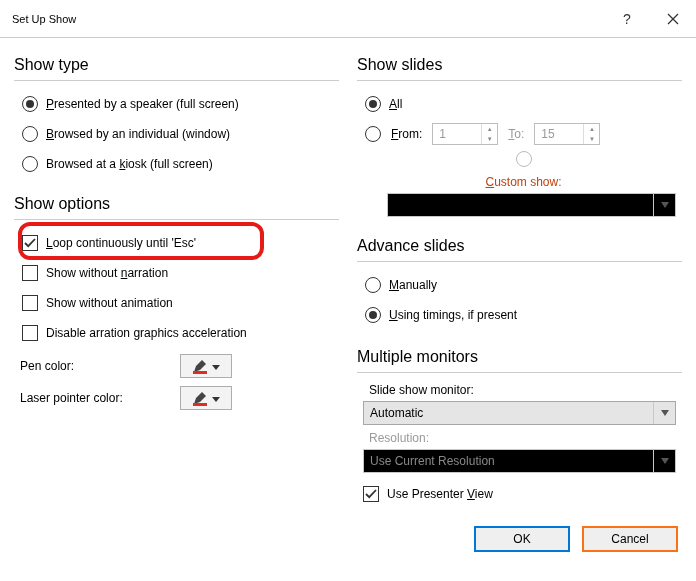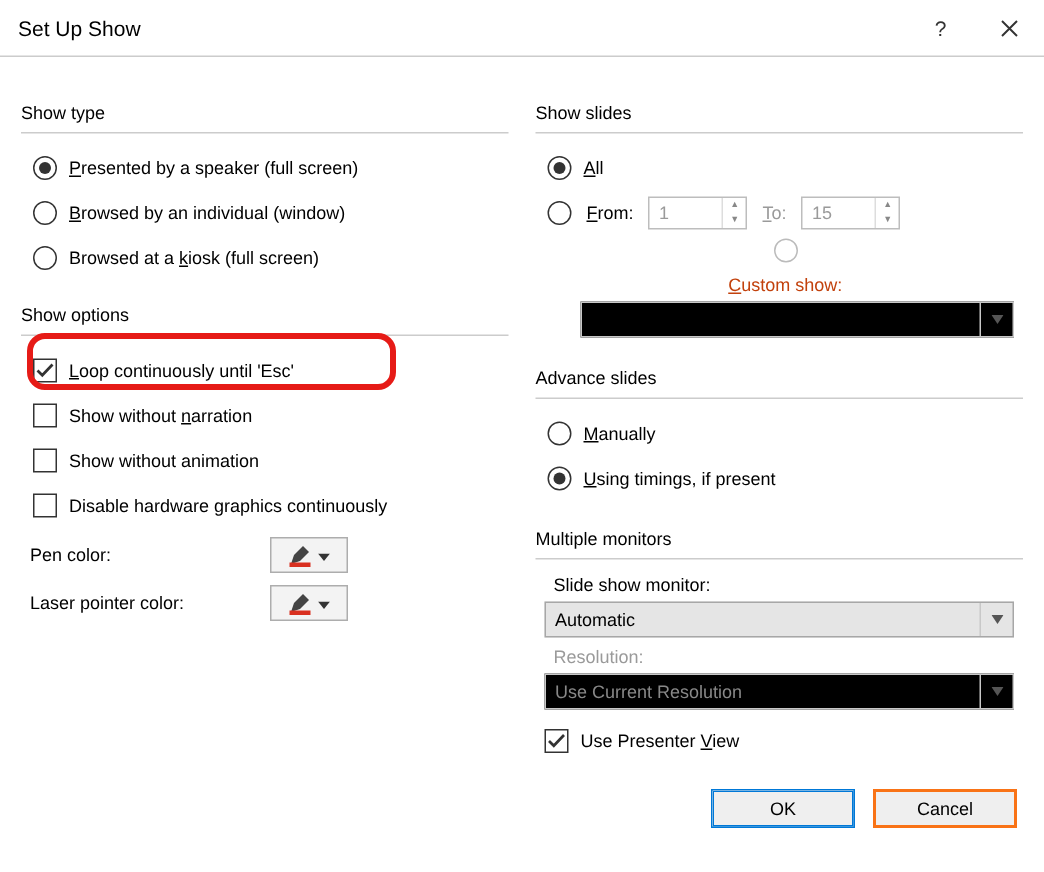--- a/index.html
+++ b/index.html
@@ -13,37 +13,37 @@
     height: 581px;
     overflow: hidden;
   }
   .titlebar {
     height: 38px;
     display: flex;
     align-items: center;
     padding-left: 12px;
     border-bottom: 1px solid #ccc;
   }
-  .titlebar .title { font-size: 14px; flex: 1; }
+  .titlebar .title { font-size: 11px; flex: 1; }
   .titlebar .tbtn {
     width: 46px; height: 38px;
     display: flex; align-items: center; justify-content: center;
     font-size: 14px; color: #333;
   }
   .body {
     display: flex;
     padding: 10px 14px 0 14px;
     gap: 18px;
     height: 488px;
   }
   .col { flex: 1; min-width: 0; }
   .group-title {
-    font-size: 12px;
+    font-size: 16px;
     color: #000;
-    margin: 20px 0 6px 0;
+    margin: 8px 0 6px 0;
   }
   .group-sep {
     border-top: 1px solid #ccc;
     margin-bottom: 10px;
   }
   .opt-row {
     display: flex;
     align-items: center;
     gap: 8px;
     margin: 4px 0 4px 8px;
@@ -173,21 +173,21 @@
     <div class="opt-row">
       <span class="check"></span>
       <span class="label">Show without <span class="u">n</span>arration</span>
     </div>
     <div class="opt-row">
       <span class="check"></span>
       <span class="label">Show without animation</span>
     </div>
     <div class="opt-row">
       <span class="check"></span>
-      <span class="label">Disable hardware graphics continuously</span>
+      <span class="label">Disable arration graphics acceleration</span>
     </div>
 
     <div class="pen-row">
       <div class="plabel">P<span class="u">e</span>n color:</div>
       <div class="color-btn">
         <span style="position:relative; display:inline-block; width:16px; height:16px;">
           <svg class="pen" viewBox="0 0 16 16">
               <path d="M2 14 L4 8 L10 2 L14 6 L8 12 Z" fill="#444"></path>
             </svg>
           <span style="position:absolute; left:1px; bottom:0; width:14px; height:3px; background:#d93020;"></span>

